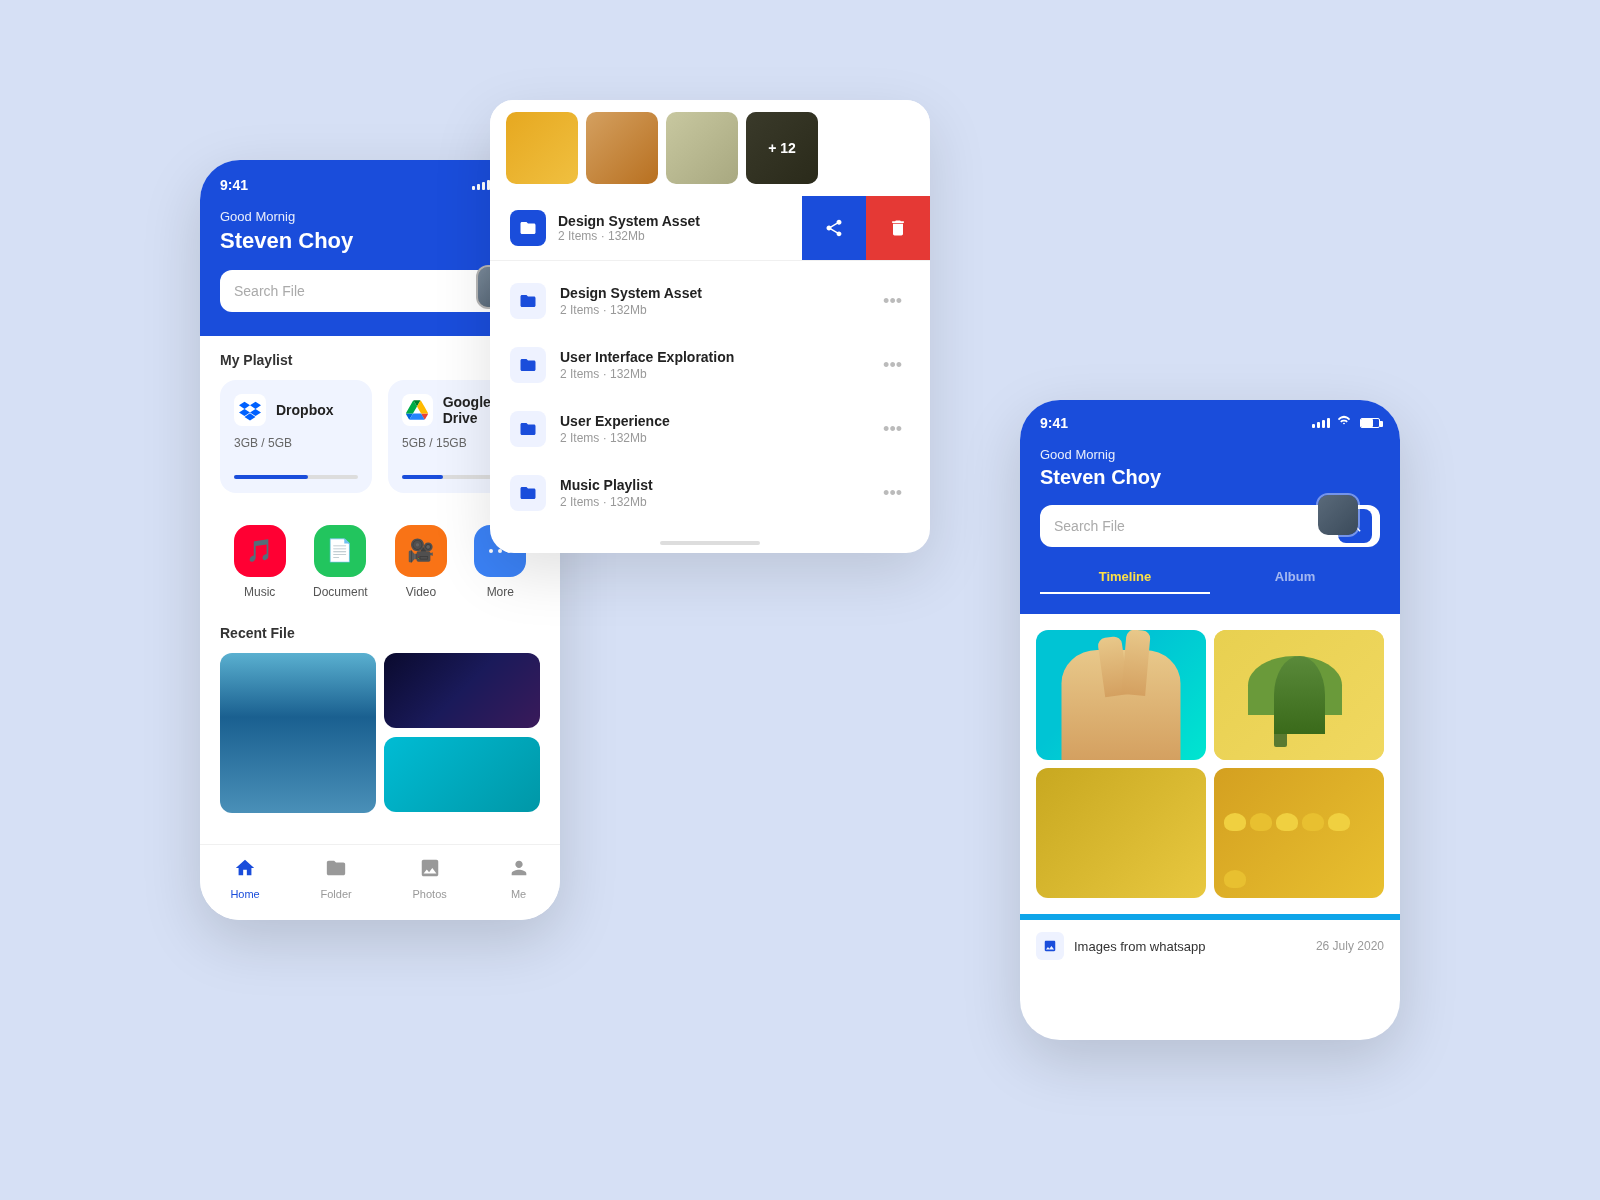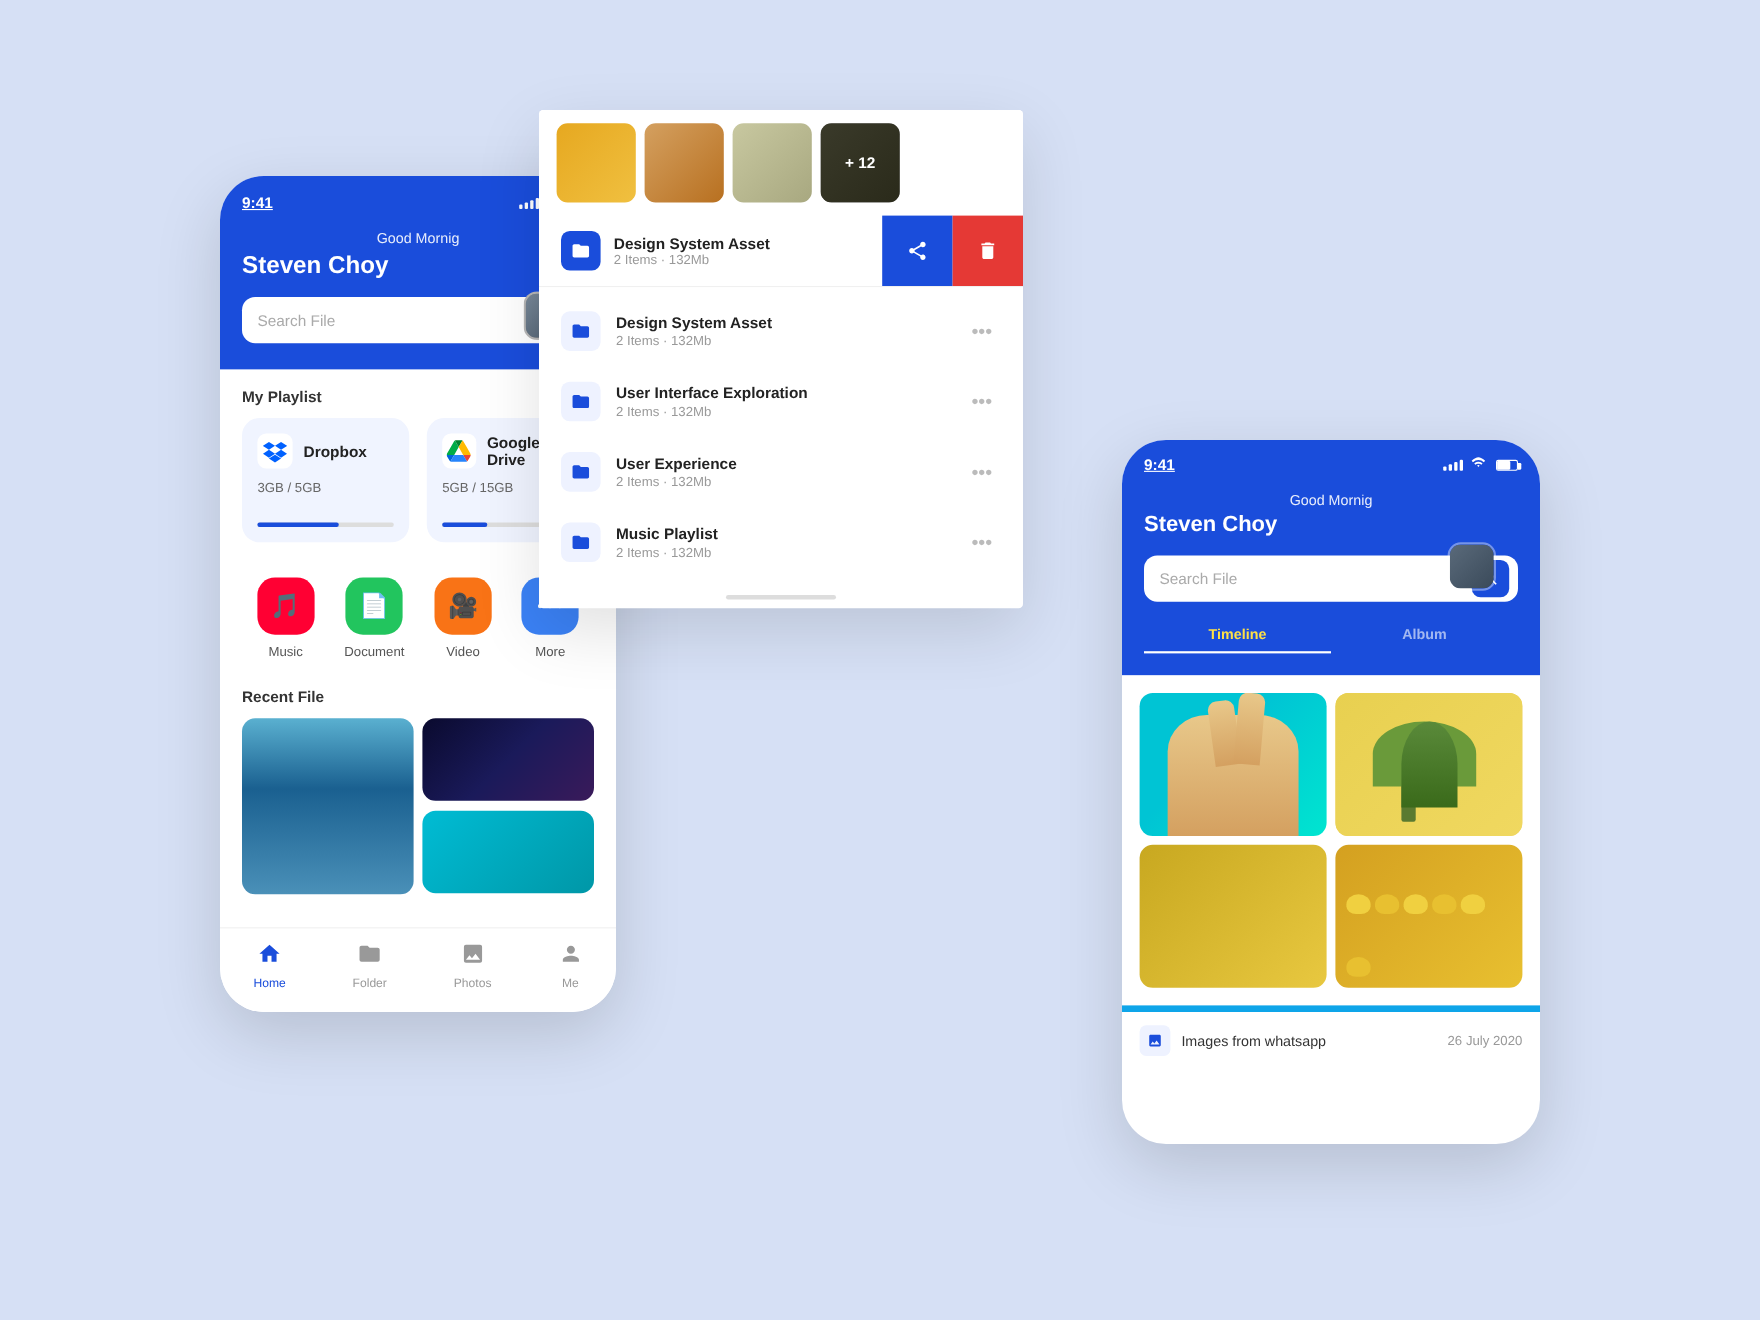--- a/index.html
+++ b/index.html
@@ -35,44 +35,43 @@
 
     
     .phone1-header {
       background: #1a4ddb;
       padding: 16px 20px 24px;
       color: white;
     }
     .status-bar {
       display: flex;
       justify-content: space-between;
-      align-items: flex-start;
+      align-items: center;
       margin-bottom: 16px;
-      text-decoration: underline;
     }
     .status-time { font-size: 14px; font-weight: 600; }
     .status-icons { display: flex; gap: 4px; align-items: center; }
     .signal-bars { display: flex; gap: 2px; align-items: flex-end; }
     .bar { background: white; width: 3px; border-radius: 1px; }
     .bar1 { height: 4px; }
     .bar2 { height: 6px; }
     .bar3 { height: 8px; }
     .bar4 { height: 10px; }
     .wifi-icon { color: white; font-size: 12px; margin: 0 3px; }
     .battery-icon {
       width: 20px; height: 10px; border: 1.5px solid white; border-radius: 2px;
       position: relative; margin-left: 2px;
     }
     .battery-icon::after {
       content:''; position: absolute; right: -4px; top: 2px;
       width: 3px; height: 6px; background: white; border-radius: 0 1px 1px 0;
     }
     .battery-fill { width: 65%; height: 100%; background: white; border-radius: 1px; }
 
-    .greeting-small { font-size: 13px; opacity: 0.9; margin-bottom: 4px; text-align: center; }
+    .greeting-small { font-size: 13px; opacity: 0.9; margin-bottom: 4px; }
     .greeting-name { font-size: 22px; font-weight: 700; margin-bottom: 16px; }
     .avatar-top {
       position: absolute; top: 56px; right: 20px;
       width: 44px; height: 44px; border-radius: 12px;
       background: #888; overflow: hidden;
       border: 2px solid rgba(255,255,255,0.4);
     }
     .avatar-img {
       width: 100%; height: 100%;
       background: linear-gradient(135deg, #7a8a9a, #4a5a6a);
@@ -147,21 +146,21 @@
     .nav-active .nav-label { color: #1a4ddb; }
     .nav-active .nav-icon { color: #1a4ddb; }
 
     
     .folder-panel {
       position: absolute;
       left: 290px;
       top: 0;
       width: 440px;
       background: white;
-      border-radius: 4px;
+      border-radius: 24px;
       overflow: hidden;
       box-shadow: 0 20px 60px rgba(0,0,0,0.12);
     }
 
     
     .context-row {
       display: flex; align-items: center;
       padding: 14px 20px;
       background: white;
       border-bottom: 1px solid #f0f0f0;

